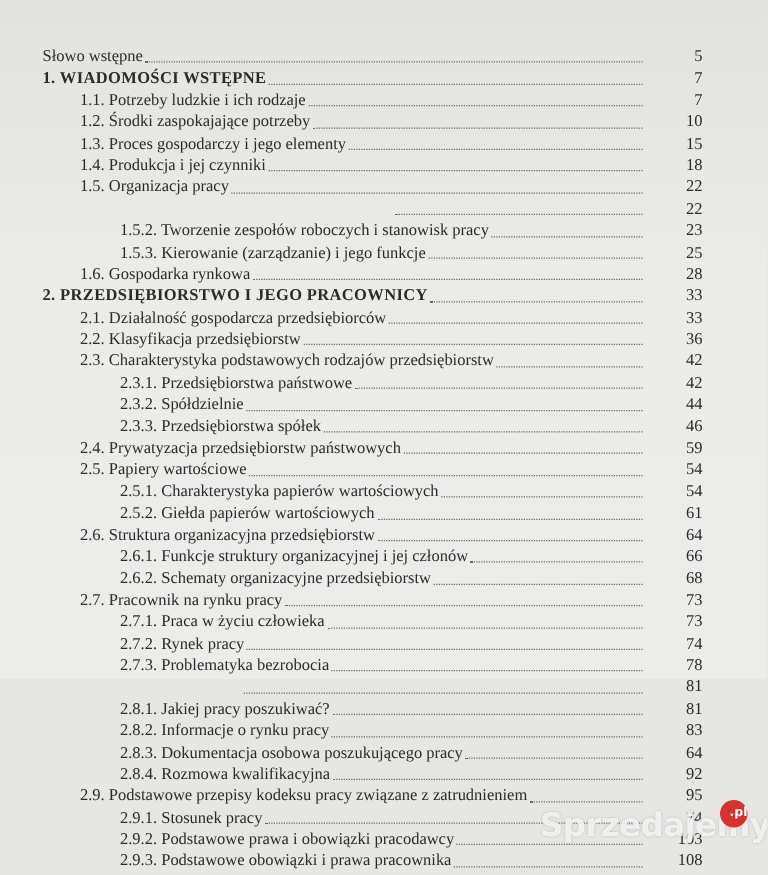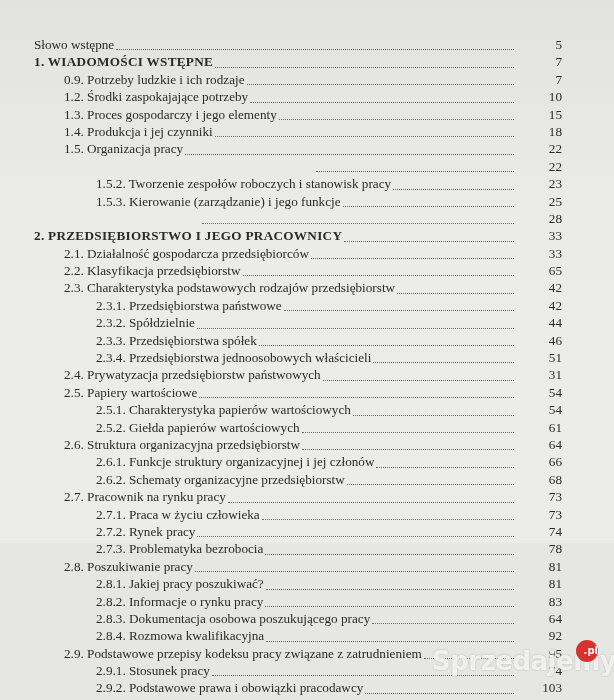--- a/index.html
+++ b/index.html
@@ -64,21 +64,21 @@
         <span class="label">Słowo wstępne</span>
         <span class="dots" style="left: 82px;"></span>
         <span class="page-num">5</span>
       </div>
       <div class="row lvl0 bold">
         <span class="label">1. WIADOMOŚCI WSTĘPNE</span>
         <span class="dots" style="left: 181px;"></span>
         <span class="page-num">7</span>
       </div>
       <div class="row lvl1">
-        <span class="label">0.9. Potrzeby ludzkie i ich rodzaje</span>
+        <span class="label">1.1. Potrzeby ludzkie i ich rodzaje</span>
         <span class="dots" style="left: 213px;"></span>
         <span class="page-num">7</span>
       </div>
       <div class="row lvl1">
         <span class="label">1.2. Środki zaspokajające potrzeby</span>
         <span class="dots" style="left: 216px;"></span>
         <span class="page-num">10</span>
       </div>
       <div class="row lvl1">
         <span class="label">1.3. Proces gospodarczy i jego elementy</span>
@@ -103,37 +103,38 @@
         <span class="label">1.5.2. Tworzenie zespołów roboczych i stanowisk pracy</span>
         <span class="dots" style="left: 359px;"></span>
         <span class="page-num">23</span>
       </div>
       <div class="row lvl2">
         <span class="label">1.5.3. Kierowanie (zarządzanie) i jego funkcje</span>
         <span class="dots" style="left: 309px;"></span>
         <span class="page-num">25</span>
       </div>
       <div class="row lvl1">
+        <span class="label">1.6. Gospodarka rynkowa</span>
         <span class="dots" style="left: 168px;"></span>
         <span class="page-num">28</span>
       </div>
       <div class="row lvl0 bold">
         <span class="label">2. PRZEDSIĘBIORSTWO I JEGO PRACOWNICY</span>
         <span class="dots" style="left: 310px;"></span>
         <span class="page-num">33</span>
       </div>
       <div class="row lvl1">
         <span class="label">2.1. Działalność gospodarcza przedsiębiorców</span>
         <span class="dots" style="left: 277px;"></span>
         <span class="page-num">33</span>
       </div>
       <div class="row lvl1">
         <span class="label">2.2. Klasyfikacja przedsiębiorstw</span>
         <span class="dots" style="left: 209px;"></span>
-        <span class="page-num">65</span>
+        <span class="page-num">36</span>
       </div>
       <div class="row lvl1">
         <span class="label">2.3. Charakterystyka podstawowych rodzajów przedsiębiorstw</span>
         <span class="dots" style="left: 363px;"></span>
         <span class="page-num">42</span>
       </div>
       <div class="row lvl2">
         <span class="label">2.3.1. Przedsiębiorstwa państwowe</span>
         <span class="dots" style="left: 250px;"></span>
         <span class="page-num">42</span>
@@ -141,29 +142,24 @@
       <div class="row lvl2">
         <span class="label">2.3.2. Spółdzielnie</span>
         <span class="dots" style="left: 163px;"></span>
         <span class="page-num">44</span>
       </div>
       <div class="row lvl2">
         <span class="label">2.3.3. Przedsiębiorstwa spółek</span>
         <span class="dots" style="left: 225px;"></span>
         <span class="page-num">46</span>
       </div>
-      <div class="row lvl2">
-        <span class="label">2.3.4. Przedsiębiorstwa jednoosobowych właścicieli</span>
-        <span class="dots" style="left: 339px;"></span>
-        <span class="page-num">51</span>
-      </div>
       <div class="row lvl1">
         <span class="label">2.4. Prywatyzacja przedsiębiorstw państwowych</span>
         <span class="dots" style="left: 289px;"></span>
-        <span class="page-num">31</span>
+        <span class="page-num">59</span>
       </div>
       <div class="row lvl1">
         <span class="label">2.5. Papiery wartościowe</span>
         <span class="dots" style="left: 165px;"></span>
         <span class="page-num">54</span>
       </div>
       <div class="row lvl2">
         <span class="label">2.5.1. Charakterystyka papierów wartościowych</span>
         <span class="dots" style="left: 319px;"></span>
         <span class="page-num">54</span>
@@ -202,21 +198,20 @@
         <span class="label">2.7.2. Rynek pracy</span>
         <span class="dots" style="left: 163px;"></span>
         <span class="page-num">74</span>
       </div>
       <div class="row lvl2">
         <span class="label">2.7.3. Problematyka bezrobocia</span>
         <span class="dots" style="left: 231px;"></span>
         <span class="page-num">78</span>
       </div>
       <div class="row lvl1">
-        <span class="label">2.8. Poszukiwanie pracy</span>
         <span class="dots" style="left: 161px;"></span>
         <span class="page-num">81</span>
       </div>
       <div class="row lvl2">
         <span class="label">2.8.1. Jakiej pracy poszukiwać?</span>
         <span class="dots" style="left: 232px;"></span>
         <span class="page-num">81</span>
       </div>
       <div class="row lvl2">
         <span class="label">2.8.2. Informacje o rynku pracy</span>

